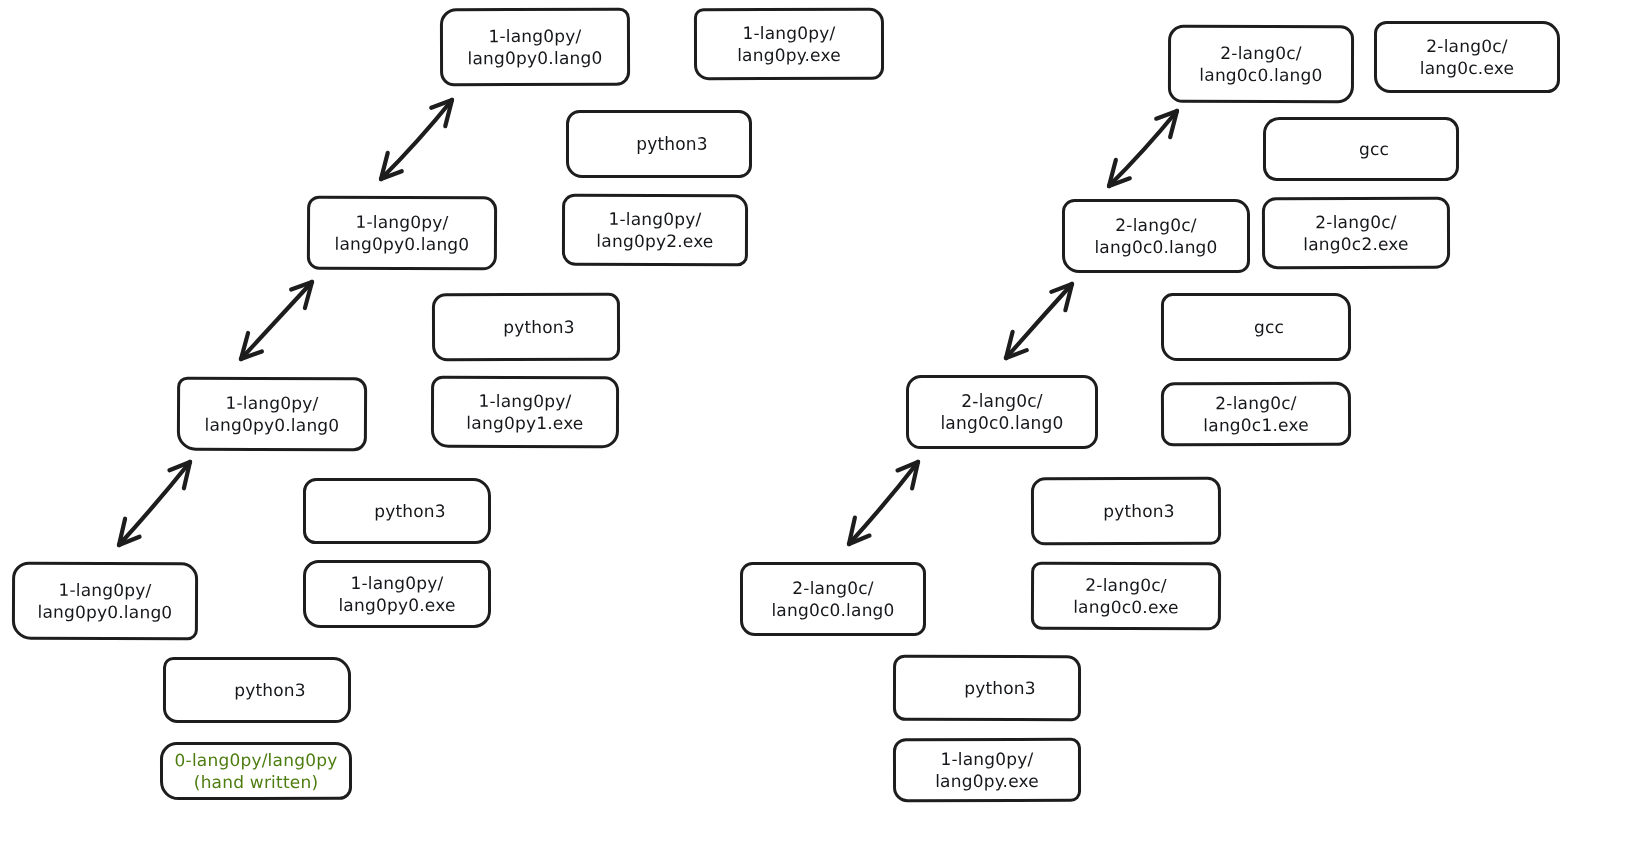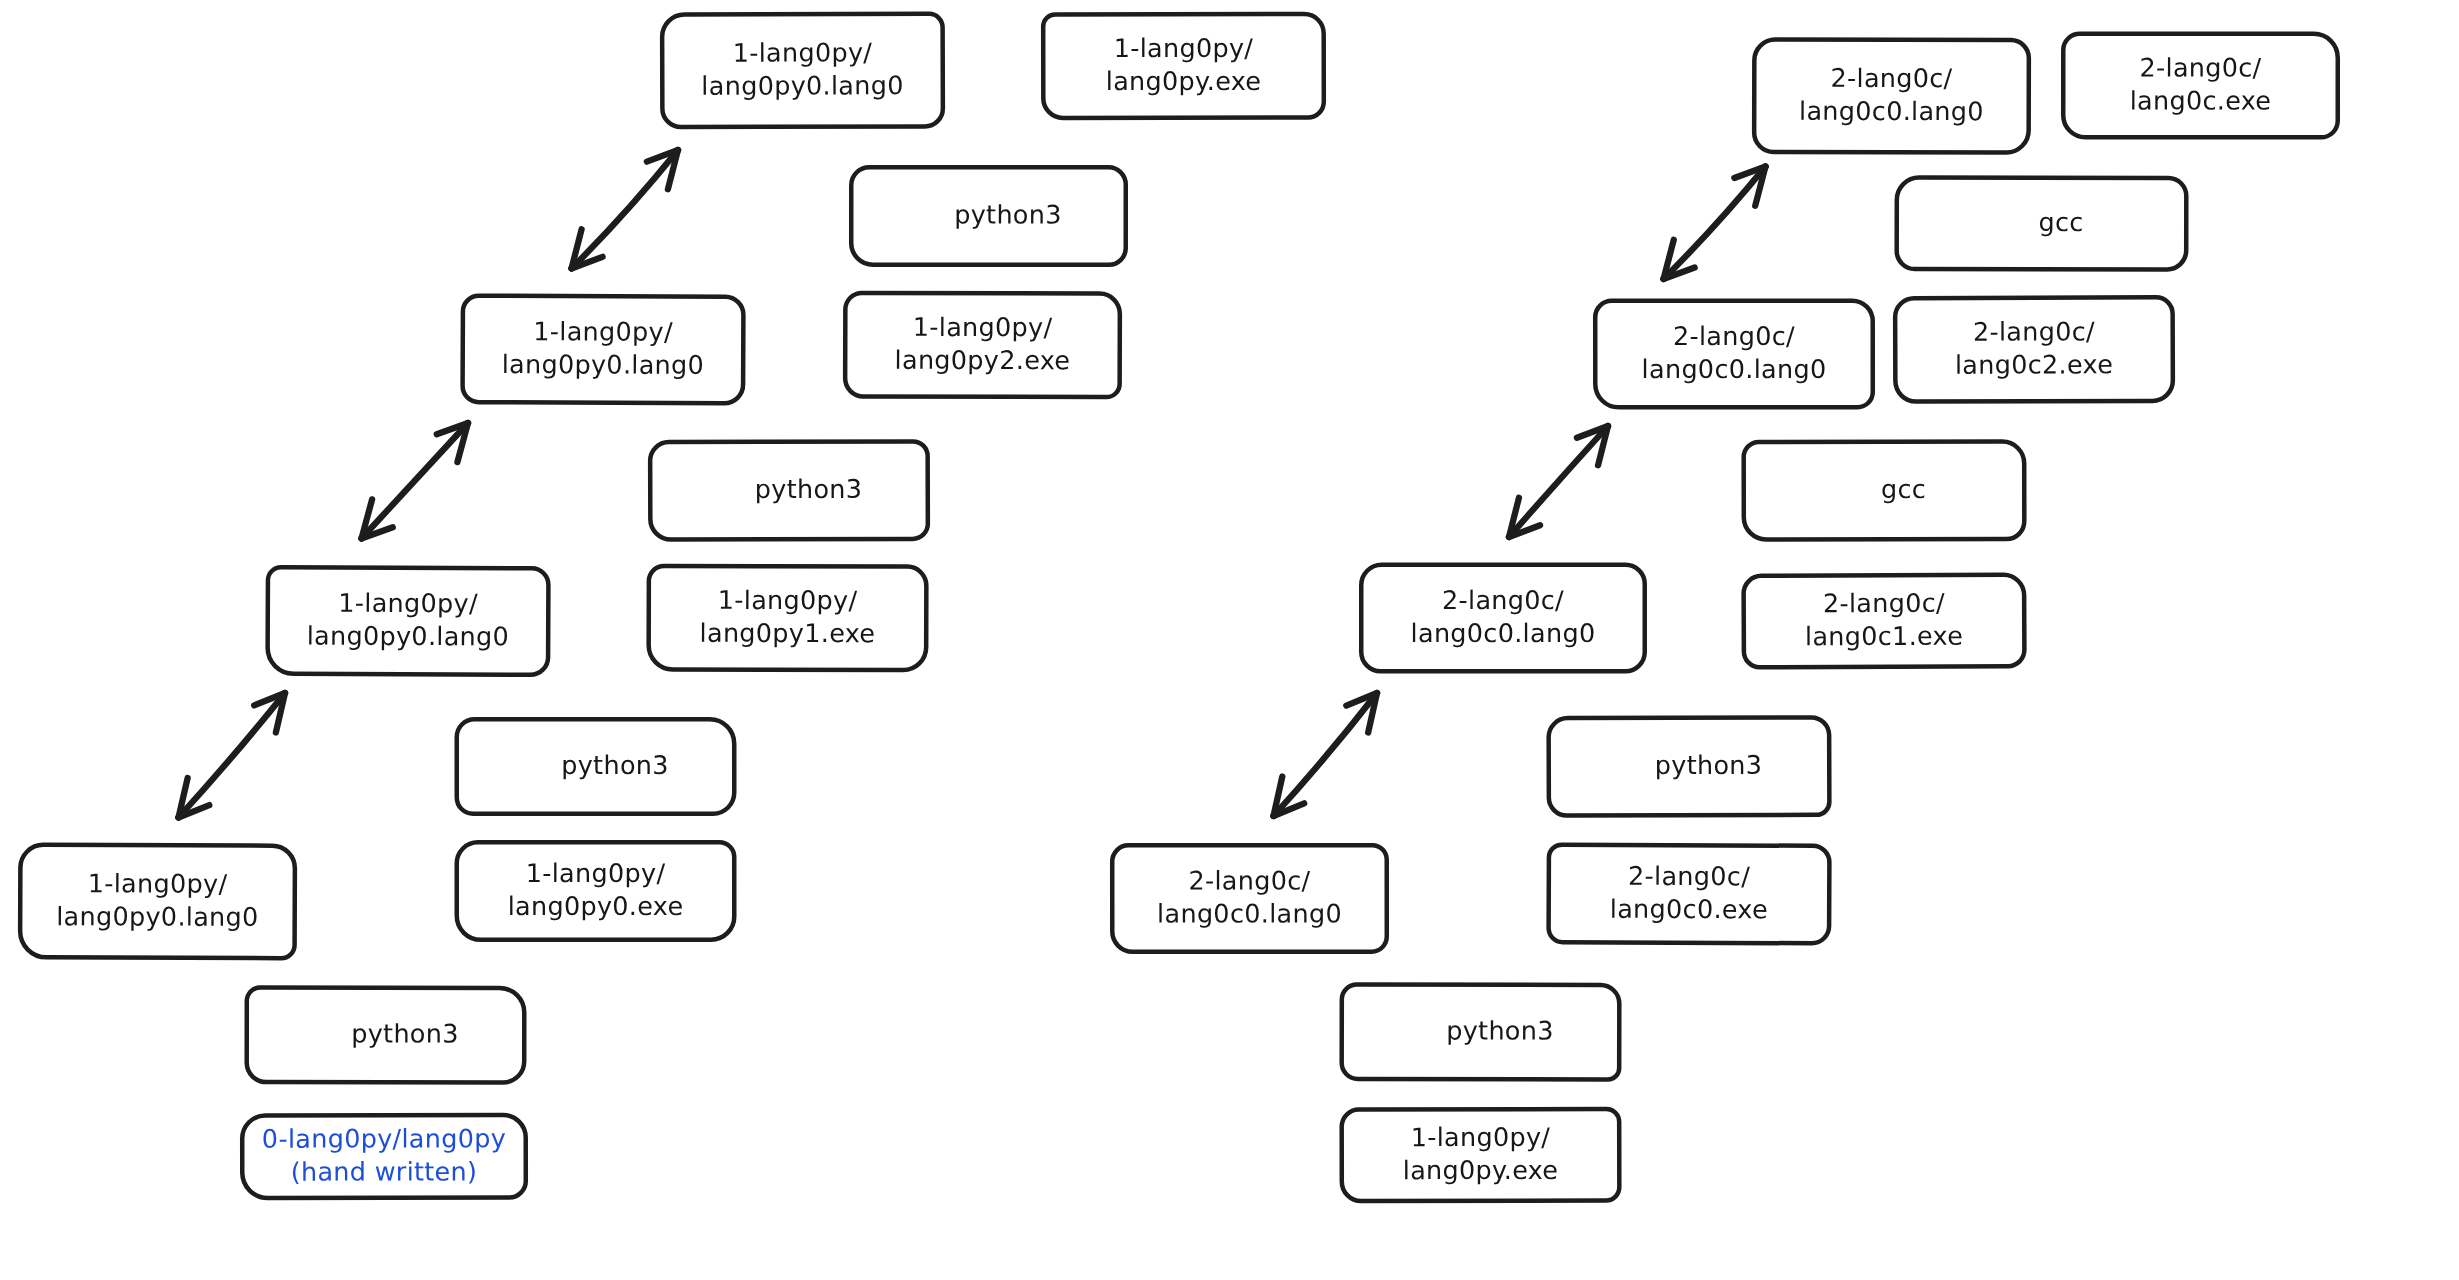--- a/index.html
+++ b/index.html
@@ -115,21 +115,21 @@
     <div class="node" style="left: 177px; top: 377px; width: 190px; height: 74px; border-radius: 10.3px 12.6px 13.3px 18.8px; transform: rotate(0.25deg); border-color: rgb(29, 29, 29); color: rgb(21, 23, 26);"><span>1-lang0py/
 lang0py0.lang0</span></div>
     <div class="node" style="left: 431px; top: 376px; width: 188px; height: 72px; border-radius: 11.6px 14.3px 16.8px 17.6px; transform: rotate(0.16deg); border-color: rgb(29, 29, 29); color: rgb(21, 23, 26);"><span>1-lang0py/
 lang0py1.exe</span></div>
     <div class="node tool" style="left: 303px; top: 478px; width: 188px; height: 66px; border-radius: 13.3px 17.8px 15.6px 12.4px; transform: rotate(-0.03deg); border-color: rgb(29, 29, 29); color: rgb(21, 23, 26);"><span>python3</span></div>
     <div class="node" style="left: 12px; top: 562px; width: 186px; height: 78px; border-radius: 16.8px 16.6px 10.4px 19px; transform: rotate(0.21deg); border-color: rgb(29, 29, 29); color: rgb(21, 23, 26);"><span>1-lang0py/
 lang0py0.lang0</span></div>
     <div class="node" style="left: 303px; top: 560px; width: 188px; height: 68px; border-radius: 15.6px 11.4px 17px 17.5px; transform: rotate(-0.03deg); border-color: rgb(29, 29, 29); color: rgb(21, 23, 26);"><span>1-lang0py/
 lang0py0.exe</span></div>
     <div class="node tool" style="left: 163px; top: 657px; width: 188px; height: 66px; border-radius: 10.4px 18px 15.5px 14.5px; transform: rotate(0.07deg); border-color: rgb(29, 29, 29); color: rgb(21, 23, 26);"><span>python3</span></div>
-    <div class="node" style="left: 160px; top: 742px; width: 192px; height: 58px; border-radius: 17px 16.5px 12.5px 18.4px; transform: rotate(-0.09deg); border-color: rgb(29, 29, 29); color: #1d4ed8;"><span>0-lang0py/lang0py
+    <div class="node" style="left: 160px; top: 742px; width: 192px; height: 58px; border-radius: 17px 16.5px 12.5px 18.4px; transform: rotate(-0.09deg); border-color: rgb(29, 29, 29); color: #4d7c0f;"><span>0-lang0py/lang0py
 (hand written)</span></div>
     <div class="node" style="left: 1168px; top: 25px; width: 186px; height: 78px; border-radius: 15.5px 13.5px 16.4px 14.5px; transform: rotate(0.13deg); border-color: rgb(29, 29, 29); color: rgb(21, 23, 26);"><span>2-lang0c/
 lang0c0.lang0</span></div>
     <div class="node" style="left: 1374px; top: 21px; width: 186px; height: 72px; border-radius: 12.5px 17.4px 12.5px 16.2px; transform: rotate(0.03deg); border-color: rgb(29, 29, 29); color: rgb(21, 23, 26);"><span>2-lang0c/
 lang0c.exe</span></div>
     <div class="node tool" style="left: 1263px; top: 117px; width: 196px; height: 64px; border-radius: 16.4px 13.5px 14.2px 13.6px; transform: rotate(0.08deg); border-color: rgb(29, 29, 29); color: rgb(21, 23, 26);"><span>gcc</span></div>
     <div class="node" style="left: 1062px; top: 199px; width: 188px; height: 74px; border-radius: 12.5px 15.2px 11.6px 17.1px; transform: rotate(-0.04deg); border-color: rgb(29, 29, 29); color: rgb(21, 23, 26);"><span>2-lang0c/
 lang0c0.lang0</span></div>
     <div class="node" style="left: 1262px; top: 197px; width: 188px; height: 72px; border-radius: 14.2px 12.6px 15.1px 15.4px; transform: rotate(-0.18deg); border-color: rgb(29, 29, 29); color: rgb(21, 23, 26);"><span>2-lang0c/
 lang0c2.exe</span></div>

